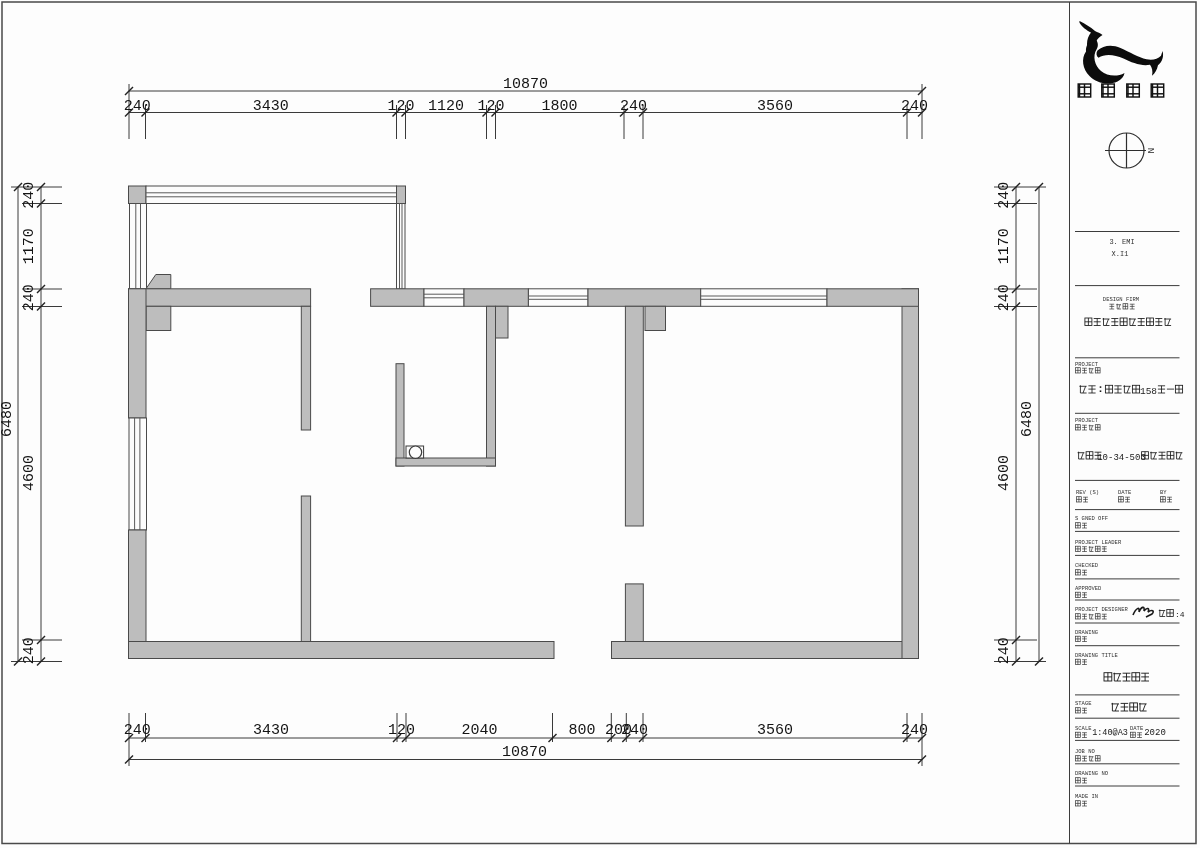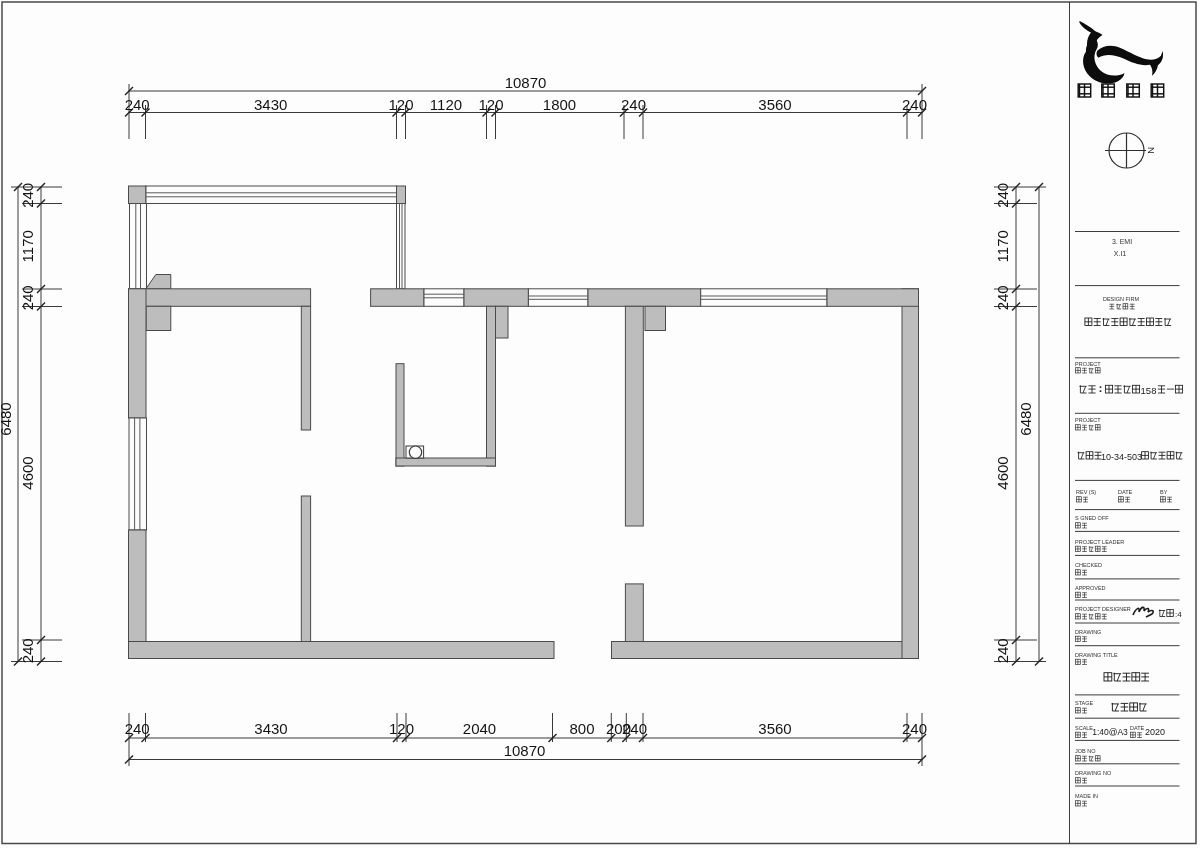--- a/index.html
+++ b/index.html
@@ -1,17 +1,17 @@
 <!DOCTYPE html>
 <html><head>
 <meta charset="utf-8">
 <style>
 html,body{margin:0;padding:0;background:#ffffff;}
 #page{position:relative;width:1200px;height:848px;background:#fdfdfd;overflow:hidden;
-font-family:Liberation Sans, sans-serif;}
+font-family:Liberation Mono, monospace;}
 svg{position:absolute;left:0;top:0;}
 .w{fill:#bdbdbd;stroke:#4a4a4a;stroke-width:1;}
 .win{fill:#fcfcfc;stroke:#4a4a4a;stroke-width:1;}
 .wl{stroke:#5a5a5a;stroke-width:1;fill:none;}
 .dl{stroke:#3a3a3a;stroke-width:1;fill:none;}
 .tick{stroke:#222;stroke-width:1.4;fill:none;}
 .dt{font-size:15px;fill:#141414;text-anchor:middle;}
 .ds{font-size:15px;fill:#141414;text-anchor:middle;}
 .tb{stroke:#3c3c3c;stroke-width:1;fill:none;}
 .lbl{font-size:5.5px;fill:#333;}

